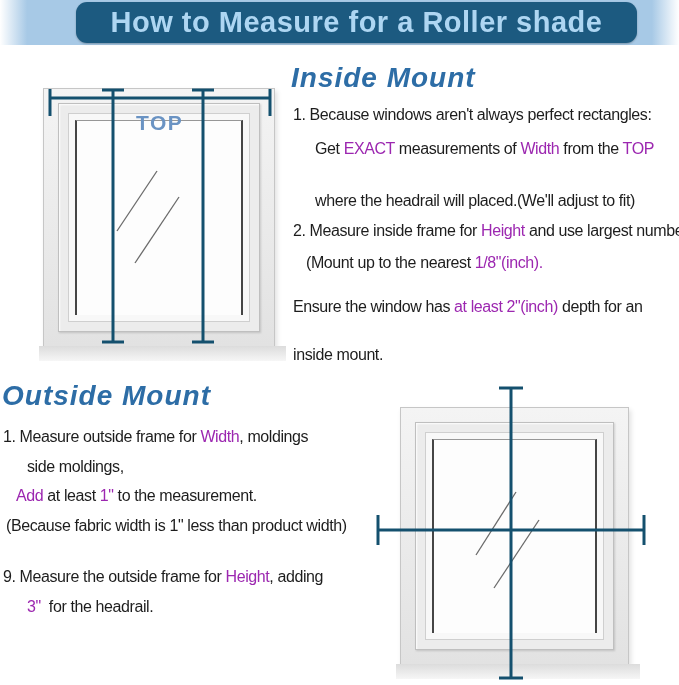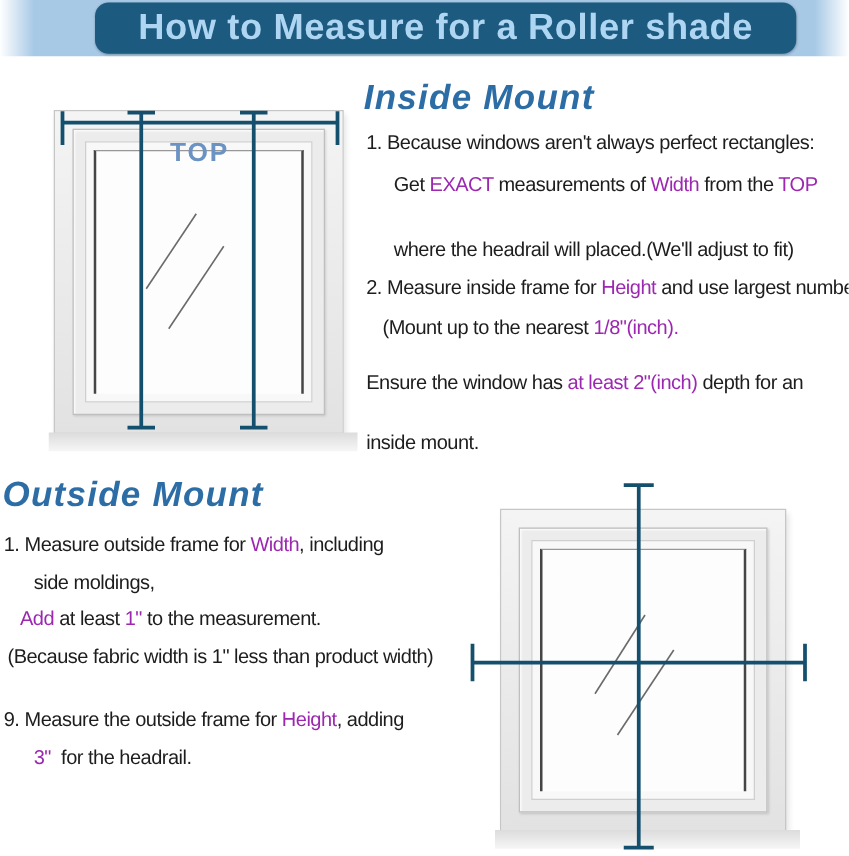--- a/index.html
+++ b/index.html
@@ -104,21 +104,21 @@
   <div class="sec-heading" style="left:291px;top:62px;">Inside Mount</div>
   <div class="line" style="left:293px;top:105px;"><span class="tx">1. Because windows aren't always perfect rectangles:</span></div>
   <div class="line" style="left:315px;top:139px;"><span class="tx">Get </span><span class="hl">EXACT</span><span class="tx"> measurements of </span><span class="hl">Width</span><span class="tx"> from the </span><span class="hl">TOP</span></div>
   <div class="line" style="left:315px;top:171px;margin-top:20px;"><span class="tx">where the headrail will placed.(We'll adjust to fit)</span></div>
   <div class="line" style="left:293px;top:221px;"><span class="tx">2. Measure inside frame for </span><span class="hl">Height</span><span class="tx"> and use largest number</span></div>
   <div class="line" style="left:306px;top:253px;"><span class="tx">(Mount up to the nearest </span><span class="hl">1/8"(inch).</span></div>
   <div class="line" style="left:293px;top:297px;"><span class="tx">Ensure the window has </span><span class="hl">at least 2"(inch)</span><span class="tx"> depth for an</span></div>
   <div class="line" style="left:293px;top:345px;"><span class="tx">inside mount.</span></div>
 
   <div class="sec-heading" style="left:2px;top:380px;">Outside Mount</div>
-  <div class="line" style="left:3px;top:427px;"><span class="tx">1. Measure outside frame for </span><span class="hl">Width</span><span class="tx">, including</span></div>
+  <div class="line" style="left:3px;top:427px;"><span class="tx">1. Measure outside frame for </span><span class="hl">Width</span><span class="tx">, moldings</span></div>
   <div class="line" style="left:27px;top:457px;"><span class="tx">side moldings,</span></div>
   <div class="line" style="left:16px;top:486px;"><span class="hl">Add</span><span class="tx"> at least </span><span class="hl">1"</span><span class="tx"> to the measurement.</span></div>
   <div class="line" style="left:6px;top:516px;"><span class="tx">(Because fabric width is 1" less than product width)</span></div>
   <div class="line" style="left:3px;top:567px;"><span class="tx">9. Measure the outside frame for </span><span class="hl">Height</span><span class="tx">, adding</span></div>
   <div class="line" style="left:27px;top:597px;"><span class="hl">3"</span><span class="tx">  for the headrail.</span></div>
 
   <div class="window" style="left:400px;top:407px;width:227px;height:256px;">
     <div class="win-mid">
       <div class="win-inner">
         <div class="glass">

